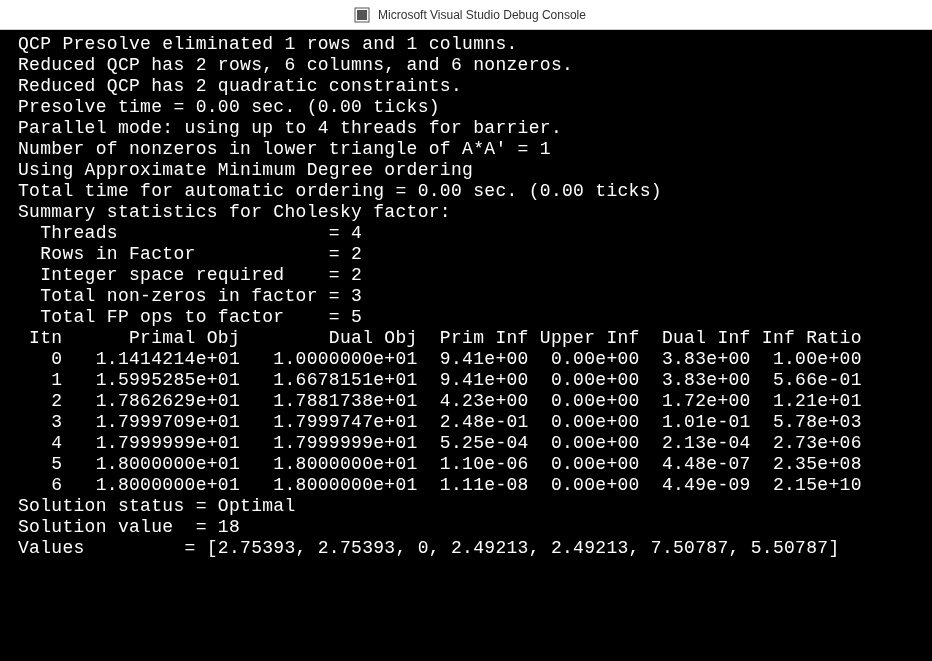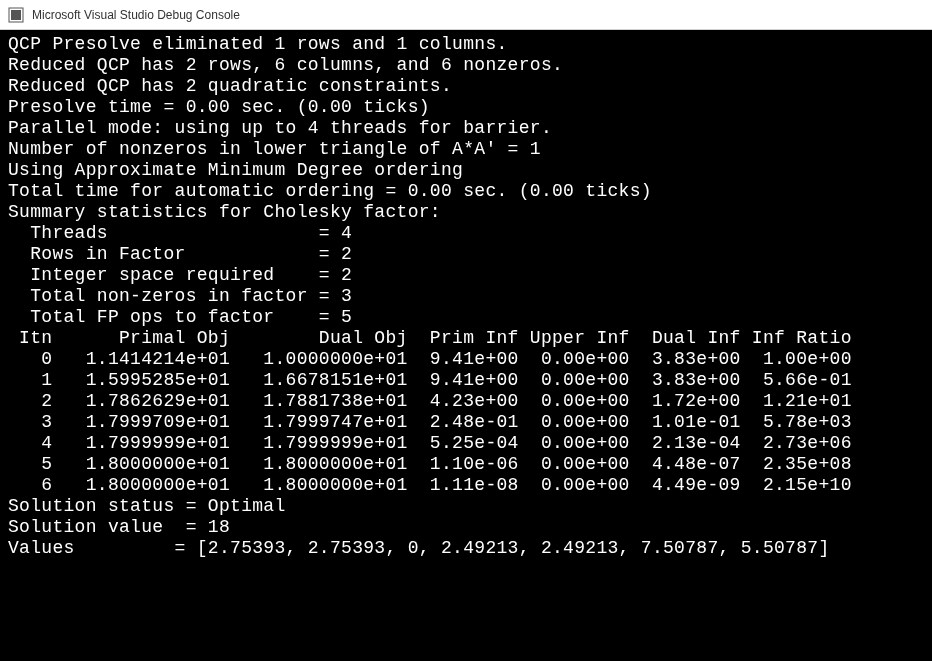--- a/index.html
+++ b/index.html
@@ -15,39 +15,40 @@
       overflow: hidden;
     }
     .titlebar {
       height: 30px;
       background: #fff;
       border-bottom: 1px solid #d0d0d0;
       display: flex;
       align-items: center;
       padding-left: 8px;
       gap: 8px;
+      justify-content: center;
     }
     .app-icon {
       width: 16px;
       height: 16px;
       display: inline-flex;
       align-items: center;
       justify-content: center;
     }
     .app-title {
       font-size: 12px;
       color: #333;
     }
     .console {
       background: #000;
       color: #fff;
       font-family: Consolas, "Courier New", monospace;
       font-size: 18px;
       line-height: 21px;
-      padding: 4px 2px 2px 8px;
+      padding: 4px 2px 2px 18px;
       width: 100%;
       height: calc(100% - 30px);
       white-space: pre;
       letter-spacing: 0.3px;
     }
   </style>
 </head>
 <body>
 
 <div class="titlebar">

